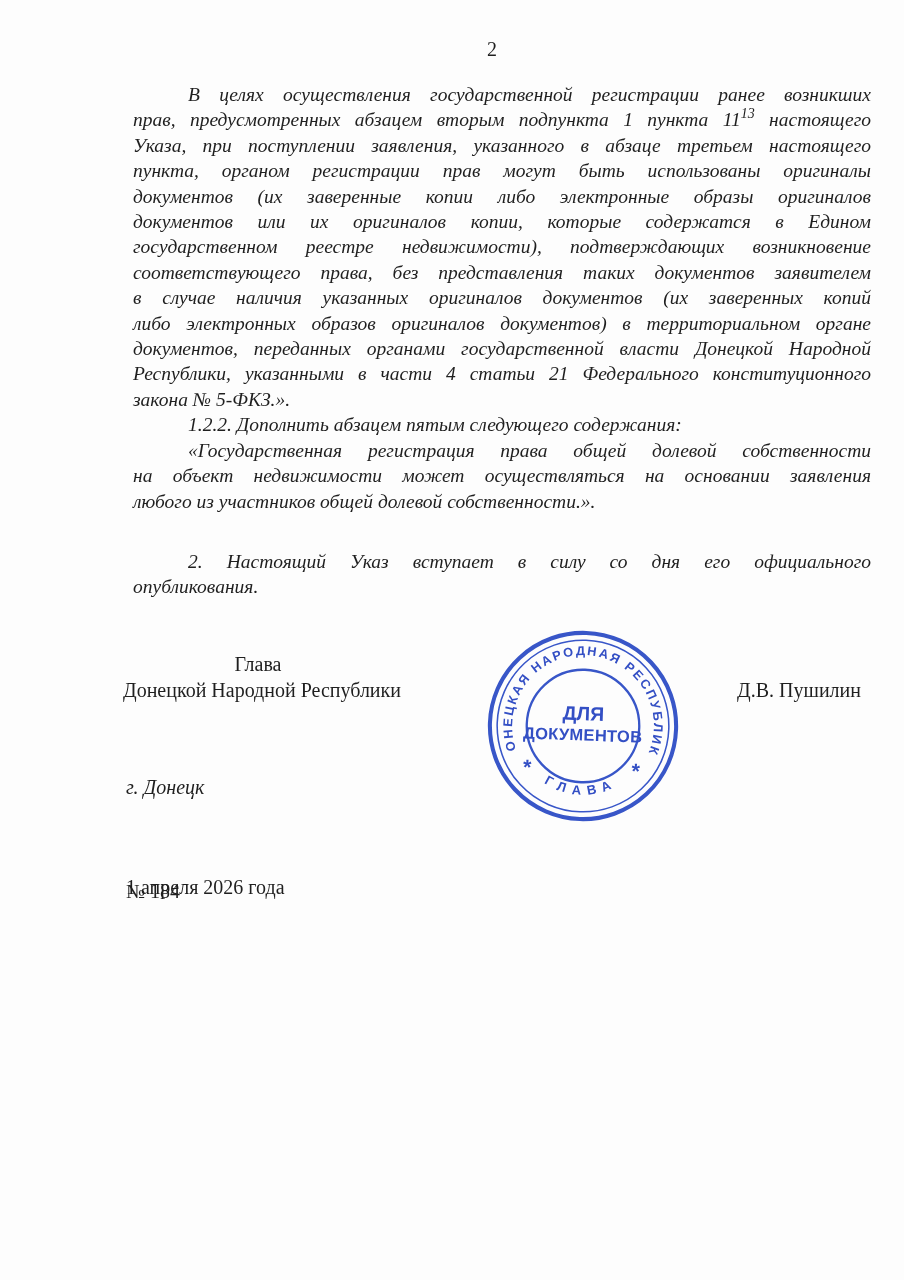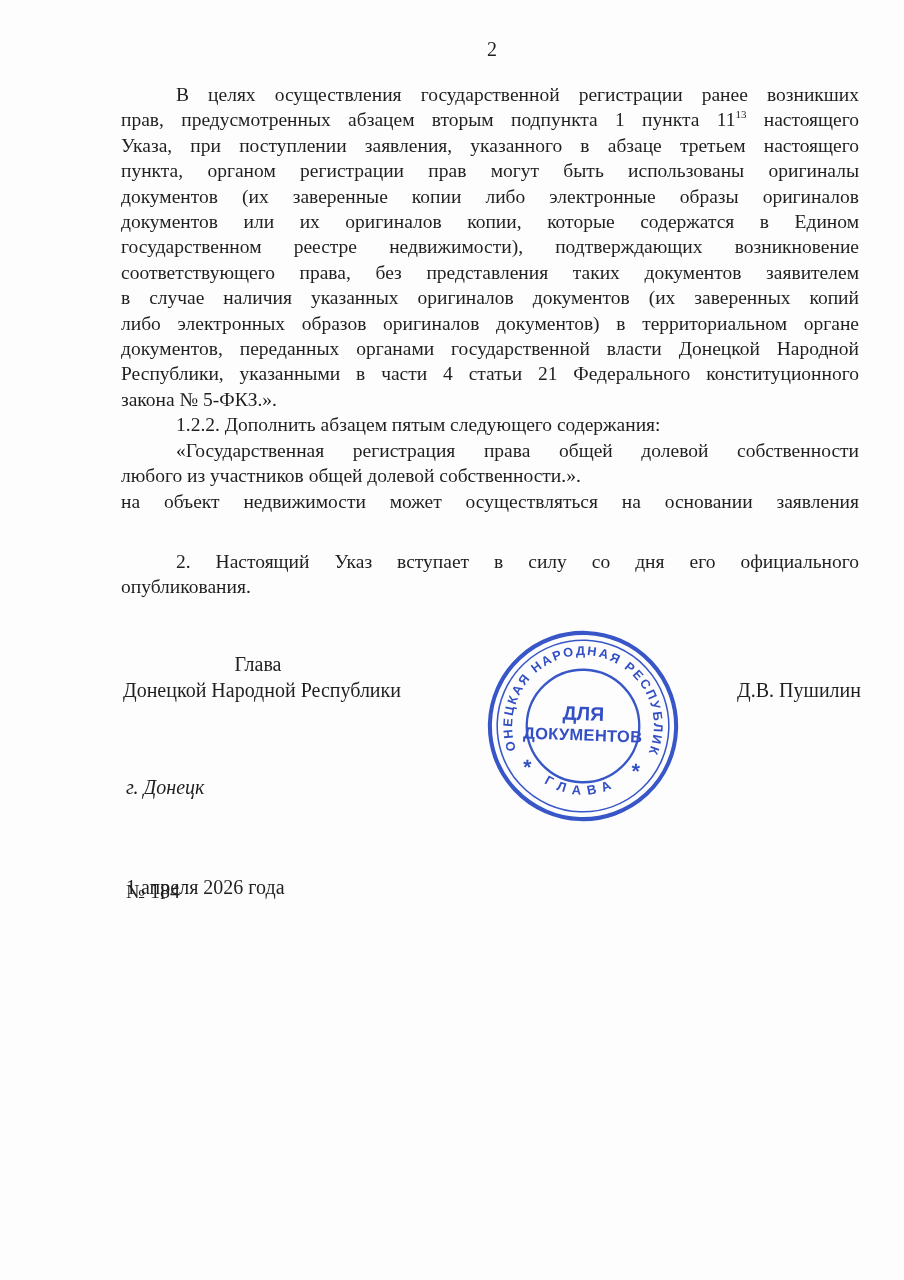--- a/index.html
+++ b/index.html
@@ -7,29 +7,29 @@
     position:relative; width:904px; height:1280px;
     background:#fdfdfd; overflow:hidden;
     font-family:"Liberation Serif","DejaVu Serif",serif;
     color:#1f1f1f;
   }
   .page-number {
     position:absolute; top:38px; left:123px; width:738px;
     text-align:center; font-size:20px;
   }
   .doc {
-    position:absolute; left:121px; top:82px; width:738px;
-    font-size:19.5px; line-height:25.4px;
+    position:absolute; left:133px; top:82px; width:738px;
+    font-size:19.5px; line-height:25.4px;font-style:italic;
   }
   .line { text-align:justify; text-align-last:justify; }
   .line.plain { text-align:left; text-align-last:auto; }
   .line.indent { text-indent:55px; }
   .para-m1 { }
   .para-m2 { margin-top:35px; }
-  sup.fnote { font-size:11px; line-height:0; position:relative; top:-1px; }
+  sup.fnote { font-size:14px; line-height:0; position:relative; top:-1px; }
   .sig-block {
     position:absolute; left:123px; top:651px; width:738px;
     font-size:20px; line-height:26px;
   }
   .sig-left { width:302px; }
   .sig-title-1 { text-align:center; width:270px; }
   .sig-name { position:absolute; right:0; top:26px; }
   .footer-item { position:absolute; left:126px; font-size:20px; }
   .footer-city   { top:776px;font-style:italic; }
   .footer-date   { top:876px; }
@@ -81,22 +81,22 @@
       <div class="line">в случае наличия указанных оригиналов документов (их заверенных копий</div>
       <div class="line">либо электронных образов оригиналов документов) в территориальном органе</div>
       <div class="line">документов, переданных органами государственной власти Донецкой Народной</div>
       <div class="line">Республики, указанными в части 4 статьи 21 Федерального конституционного</div>
       <div class="line plain">закона № 5-ФКЗ.».</div>
     </div>
 
     <div class="para para-m1">
       <div class="line plain indent">1.2.2. Дополнить абзацем пятым следующего содержания:</div>
       <div class="line indent">«Государственная регистрация права общей долевой собственности</div>
+      <div class="line">на объект недвижимости может осуществляться на основании заявления</div>
       <div class="line plain">любого из участников общей долевой собственности.».</div>
-      <div class="line">на объект недвижимости может осуществляться на основании заявления</div>
     </div>
 
     <div class="para para-m2">
       <div class="line indent">2. Настоящий Указ вступает в силу со дня его официального</div>
       <div class="line plain">опубликования.</div>
     </div>
 
   </div>
 
   <div class="sig-block">

